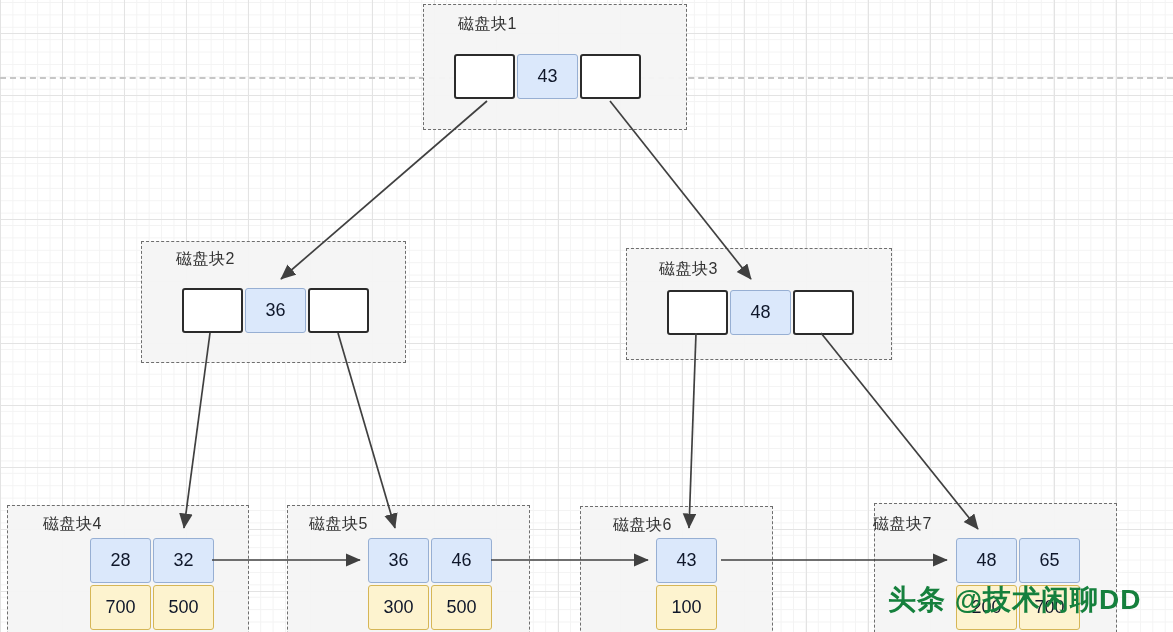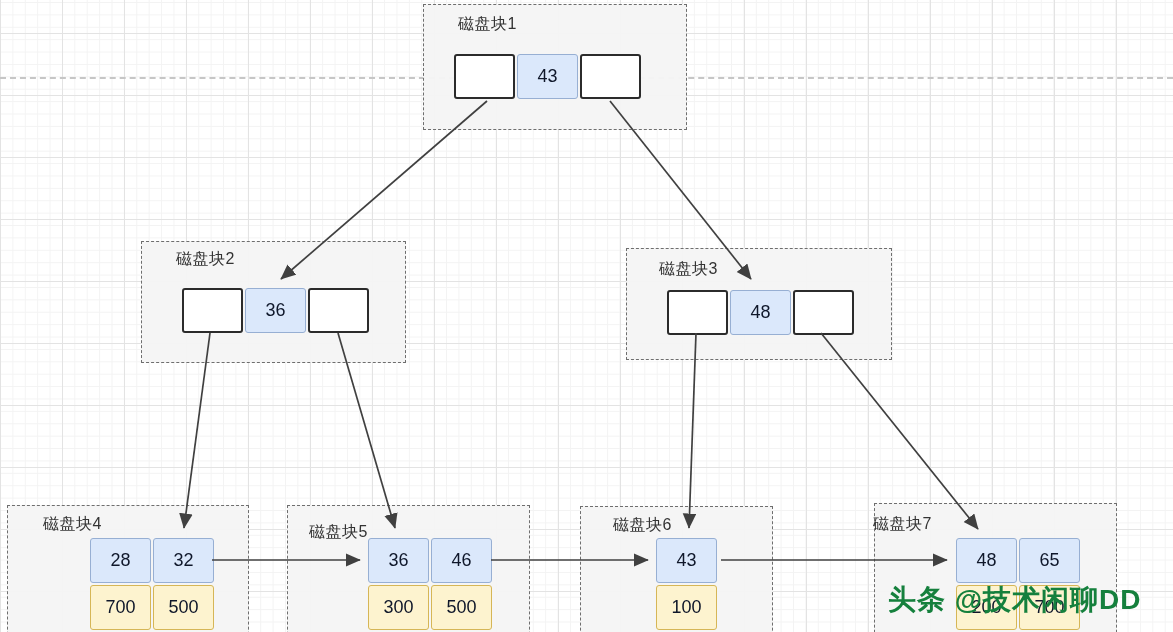--- a/index.html
+++ b/index.html
@@ -81,21 +81,21 @@
     <div class="cell blue">28</div>
     <div class="cell blue">32</div>
   </div>
   <div class="cells" style="left:82px;top:79px">
     <div class="cell yellow">700</div>
     <div class="cell yellow">500</div>
   </div>
 </div>
 
 <div class="block" style="left:287px;top:505px;width:243px;height:150px">
-  <div class="block-label" style="left:21px;top:16px">磁盘块5</div>
+  <div class="block-label" style="left:21px;top:8px">磁盘块5</div>
   <div class="cells" style="left:80px;top:32px">
     <div class="cell blue">36</div>
     <div class="cell blue">46</div>
   </div>
   <div class="cells" style="left:80px;top:79px">
     <div class="cell yellow">300</div>
     <div class="cell yellow">500</div>
   </div>
 </div>
 

